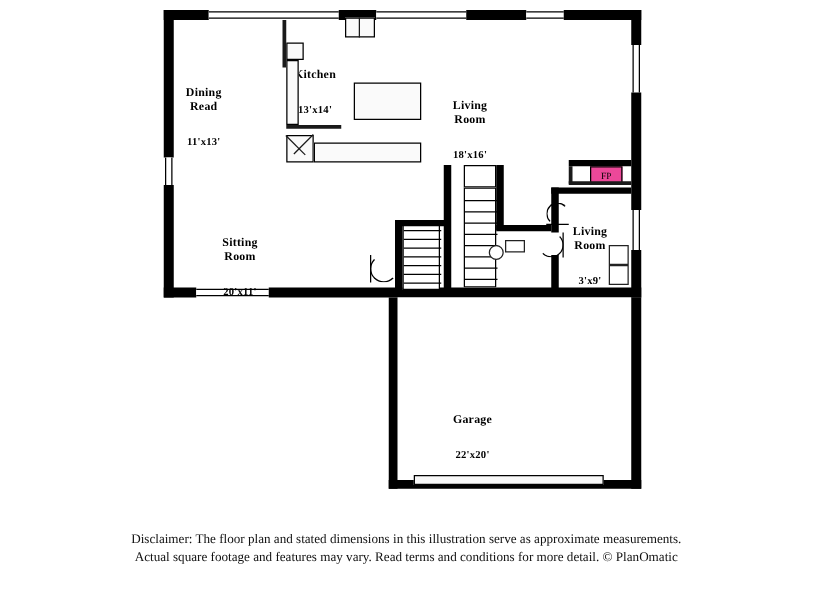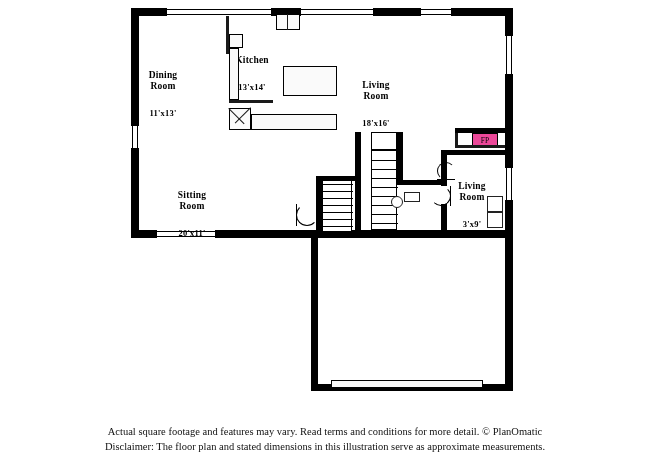--- a/index.html
+++ b/index.html
@@ -173,24 +173,28 @@
   <div class="wall" style="left:131px; top:230px; width:26px; height:8px;"></div>
   <div class="window" style="left:157px; top:231px; width:58px; height:6px;"></div>
   <div class="wall" style="left:215px; top:230px; width:298px; height:8px;"></div>
 
   <div class="fill-white" style="left:318px; top:238px; width:187px; height:150px;"></div>
   <div class="wall" style="left:311px; top:238px; width:7px; height:153px;"></div>
   <div class="wall" style="left:505px; top:238px; width:8px; height:153px;"></div>
   <div class="wall" style="left:311px; top:384px; width:202px; height:7px;"></div>
   <div class="garage-door" style="left:331px; top:380px; width:152px; height:8px;"></div>
 
+  <div class="room-label" style="left:378px; top:313px; width:70px; margin-left:-35px;">
+    <span class="rname">Garage</span>
+    <span class="rdim">22'x20'</span>
+  </div>
 
   <div class="room-label" style="left:163px; top:52px; width:70px; margin-left:-35px;">
     <span class="rname">Dining
-Room</span>
+Read</span>
     <span class="rdim">11'x13'</span>
   </div>
 
   <div class="wall-thin" style="left:226px; top:16px; width:3px; height:38px;"></div>
 
   <div class="room-label" style="left:252px; top:37px; width:70px; margin-left:-35px;">
     <span class="rname">Kitchen</span>
     <span class="rdim">13'x14'</span>
   </div>
 
@@ -272,17 +276,17 @@
   <div class="room-label" style="left:472px; top:163px; width:66px; margin-left:-33px;">
     <span class="rname">Living
 Room</span>
     <span class="rdim">3'x9'</span>
   </div>
 
   <div class="fixture" style="left:487px; top:196px; width:16px; height:16px;"></div>
   <div class="fixture" style="left:487px; top:212px; width:16px; height:16px;"></div>
 
   <div id="disclaimer">
+    <div>Disclaimer: The floor plan and stated dimensions in this illustration serve as approximate measurements.</div>
     <div>Actual square footage and features may vary. Read terms and conditions for more detail. © PlanOmatic</div>
-    <div>Disclaimer: The floor plan and stated dimensions in this illustration serve as approximate measurements.</div>
   </div>
 
 </div>
 
 </body></html>

